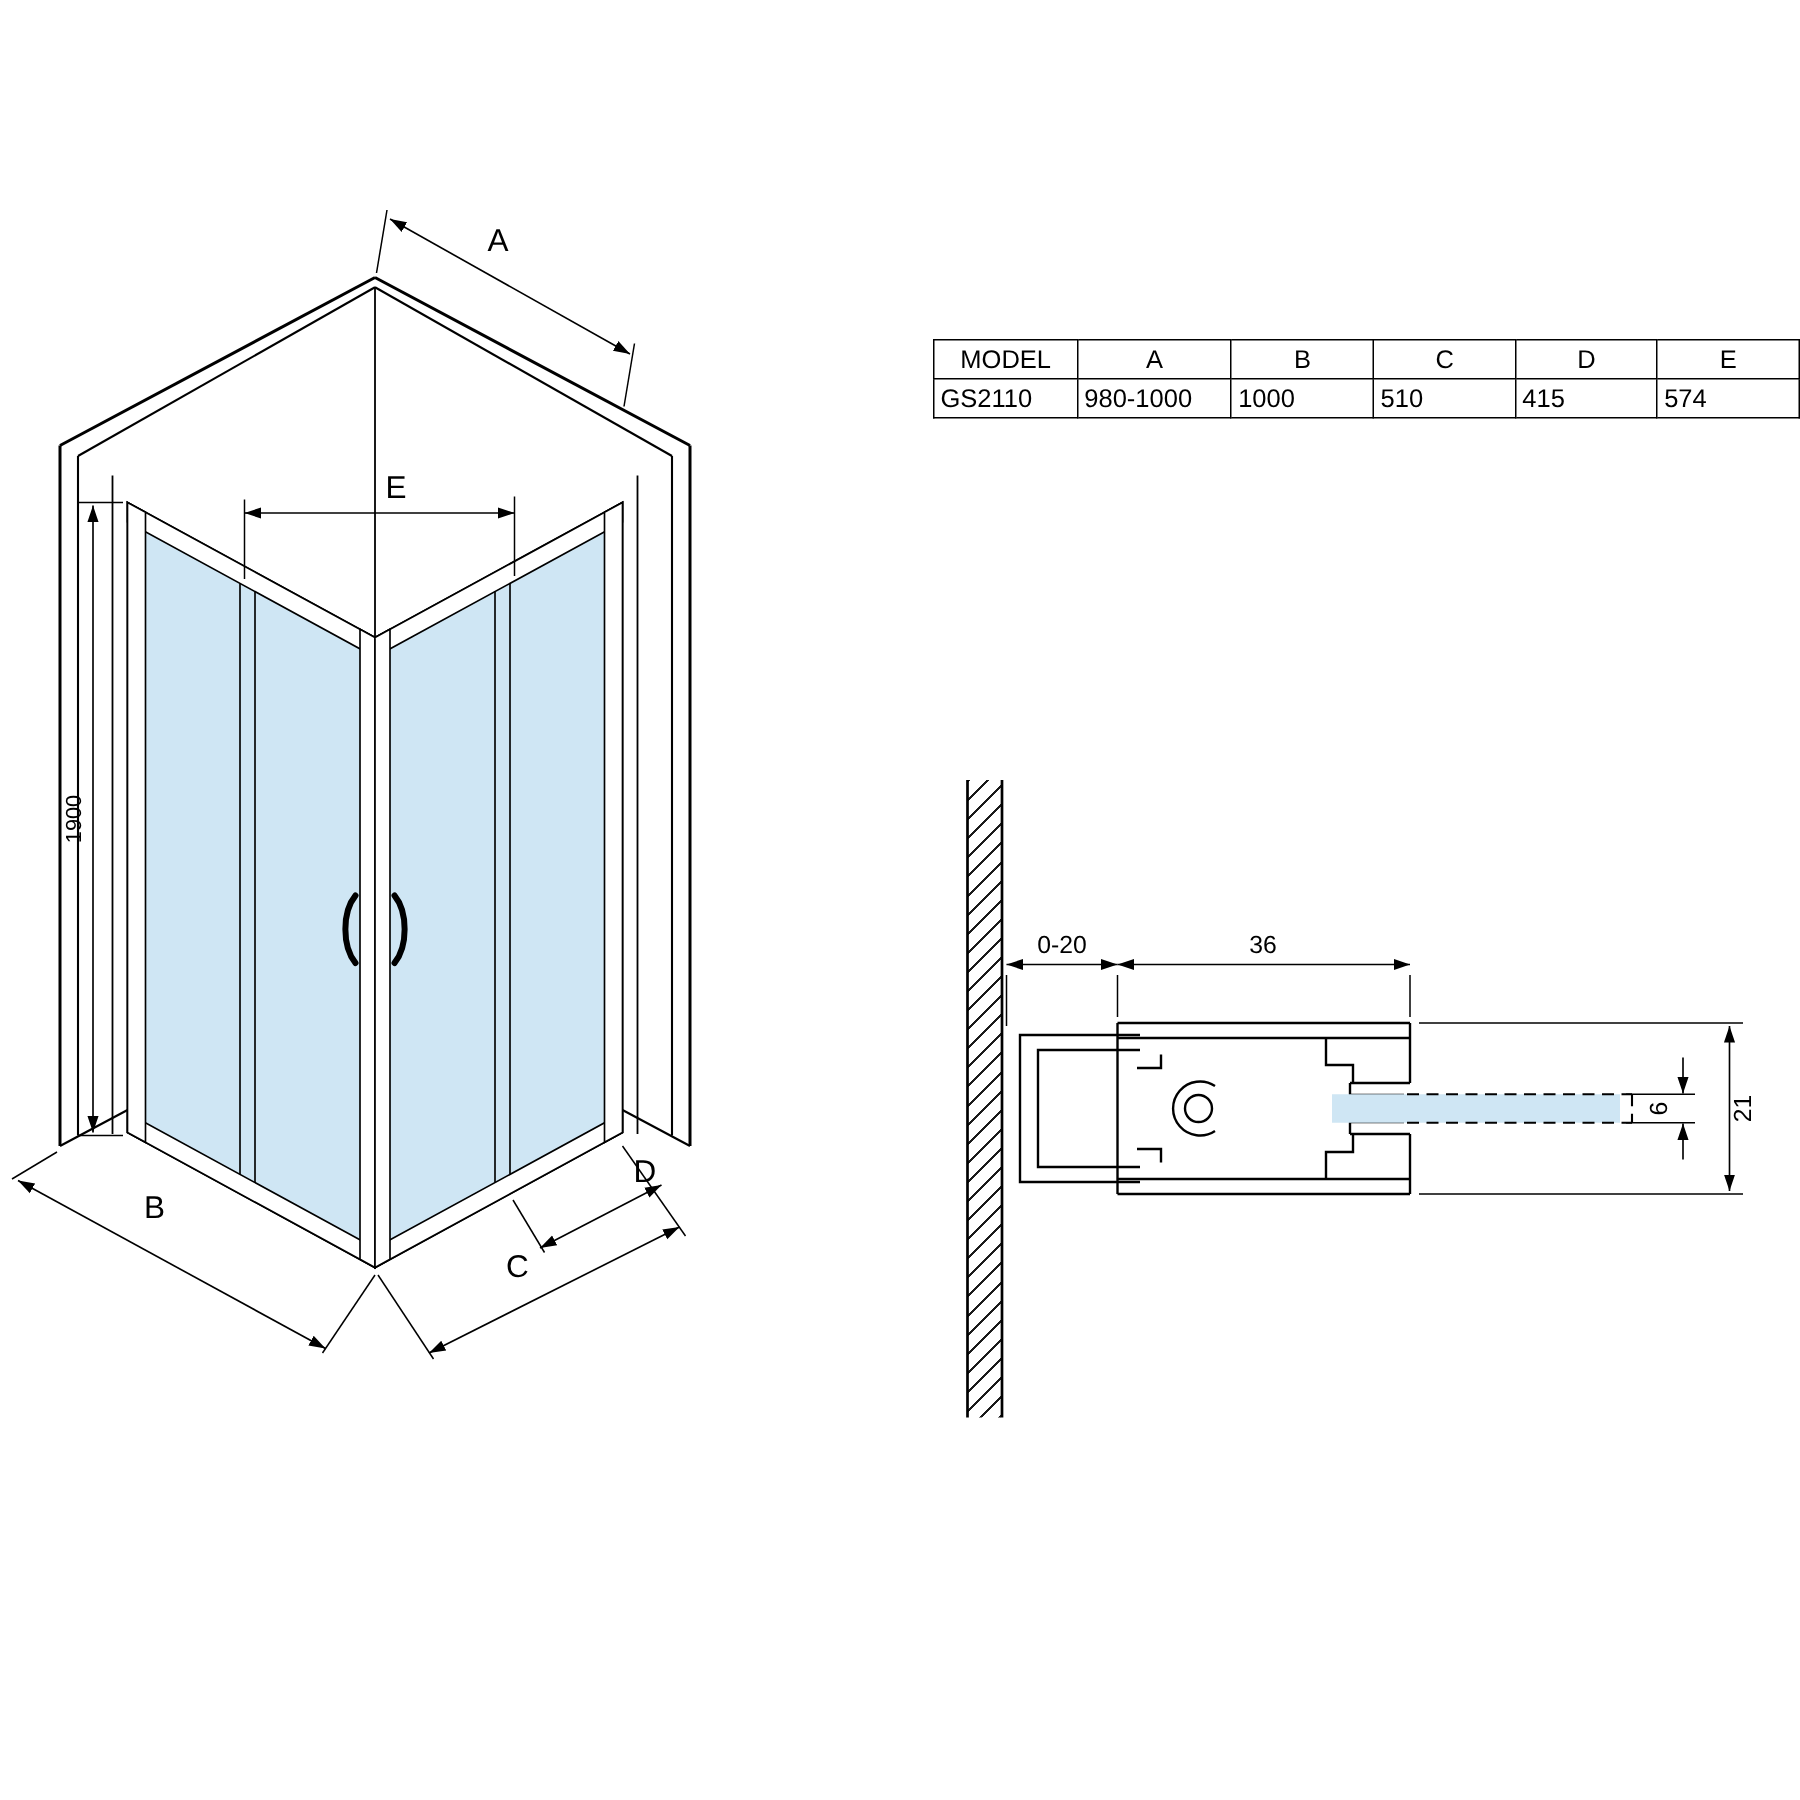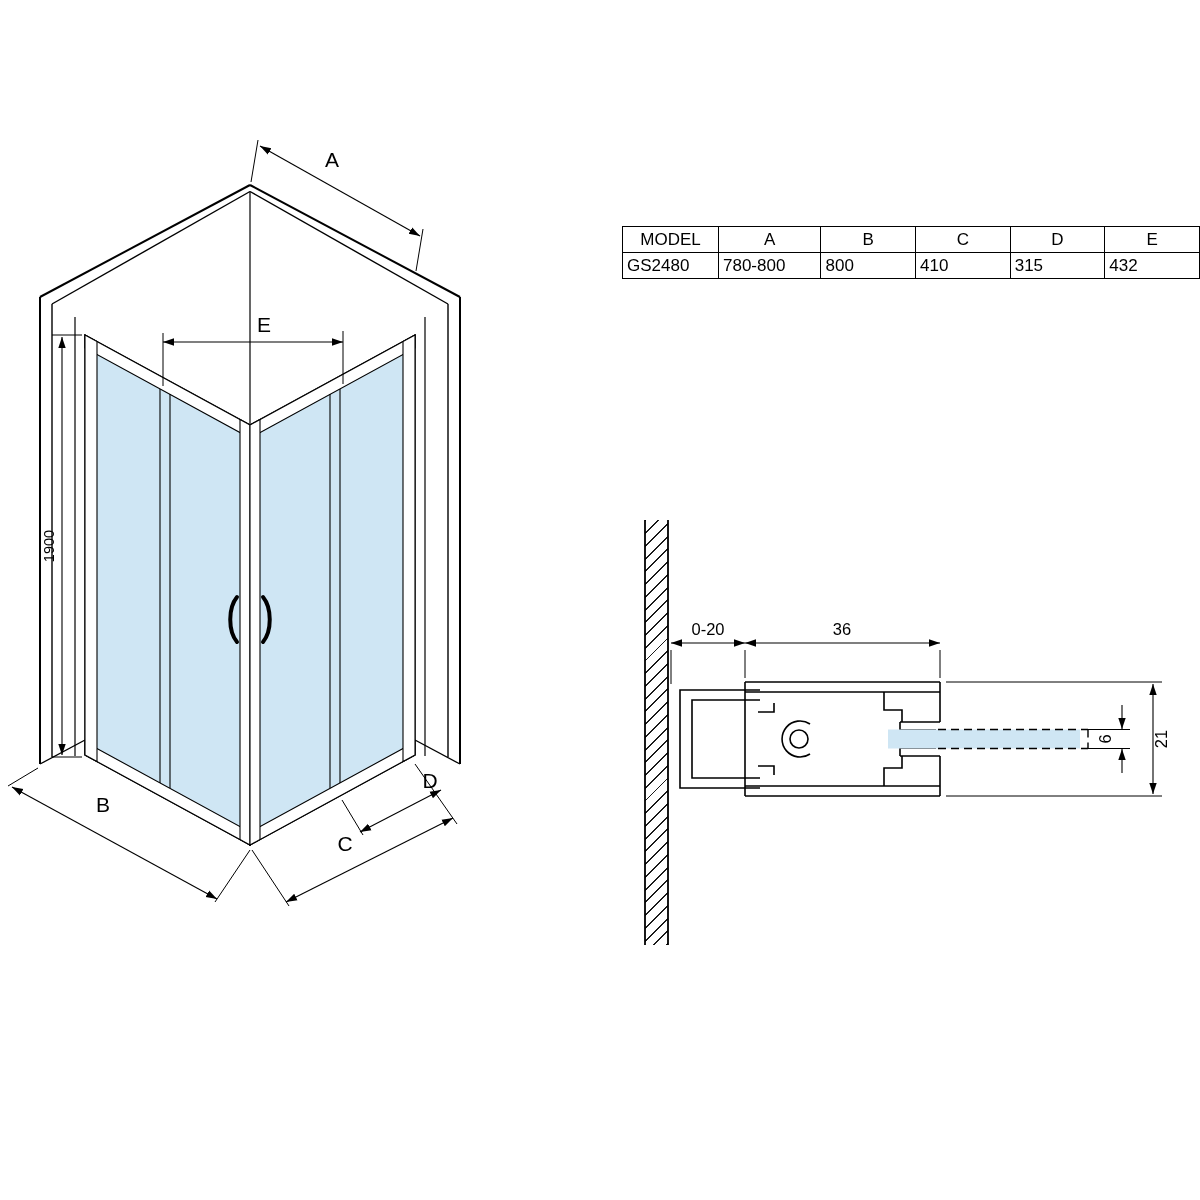--- a/index.html
+++ b/index.html
@@ -126,26 +126,26 @@
           <th>MODEL</th>
           <th>A</th>
           <th>B</th>
           <th>C</th>
           <th>D</th>
           <th>E</th>
         </tr>
     </thead>
     <tbody>
         <tr>
-          <td>GS2480</td>
-          <td>780-800</td>
-          <td>800</td>
-          <td>410</td>
-          <td>315</td>
-          <td>432</td>
+          <td>GS2110</td>
+          <td>980-1000</td>
+          <td>1000</td>
+          <td>510</td>
+          <td>415</td>
+          <td>574</td>
         </tr>
       </tbody>
   </table>
 
   <div class="wall-hatch"></div>
 
   <svg id="section-svg" width="640" height="500" viewBox="560 480 640 500">
     <defs>
       <marker id="ah2" markerWidth="12" markerHeight="10" refX="11" refY="4.5" orient="auto-start-reverse" markerUnits="userSpaceOnUse">
         <path d="M0,0.8 L11,4.5 L0,8.2 Z" fill="#000"></path>

